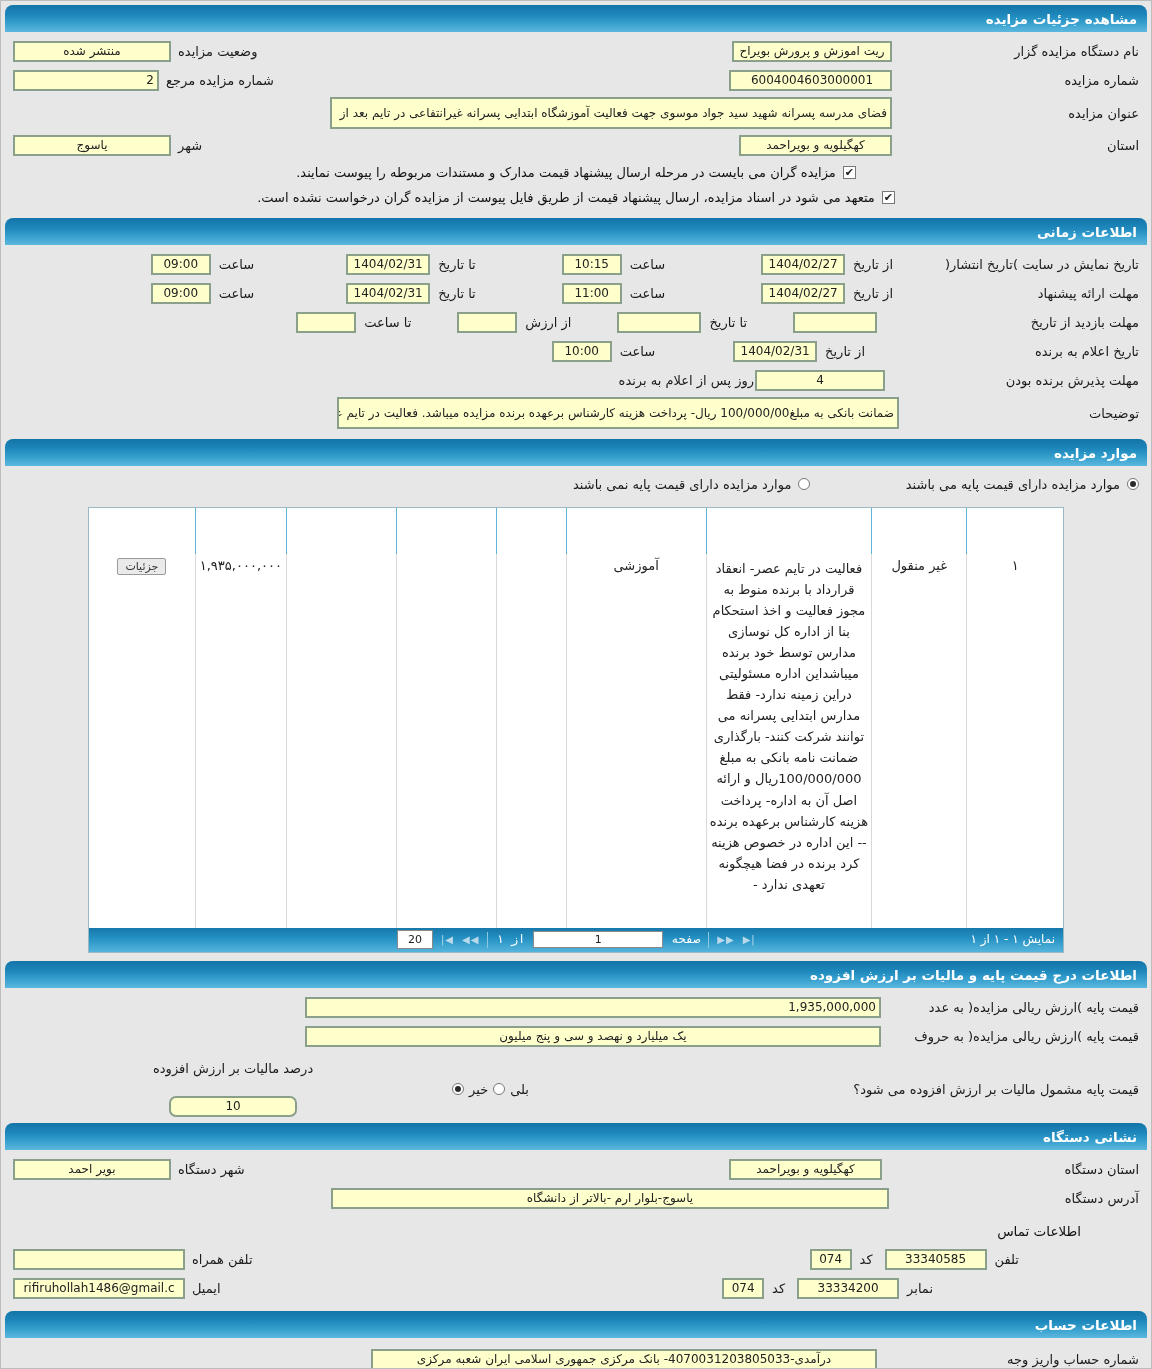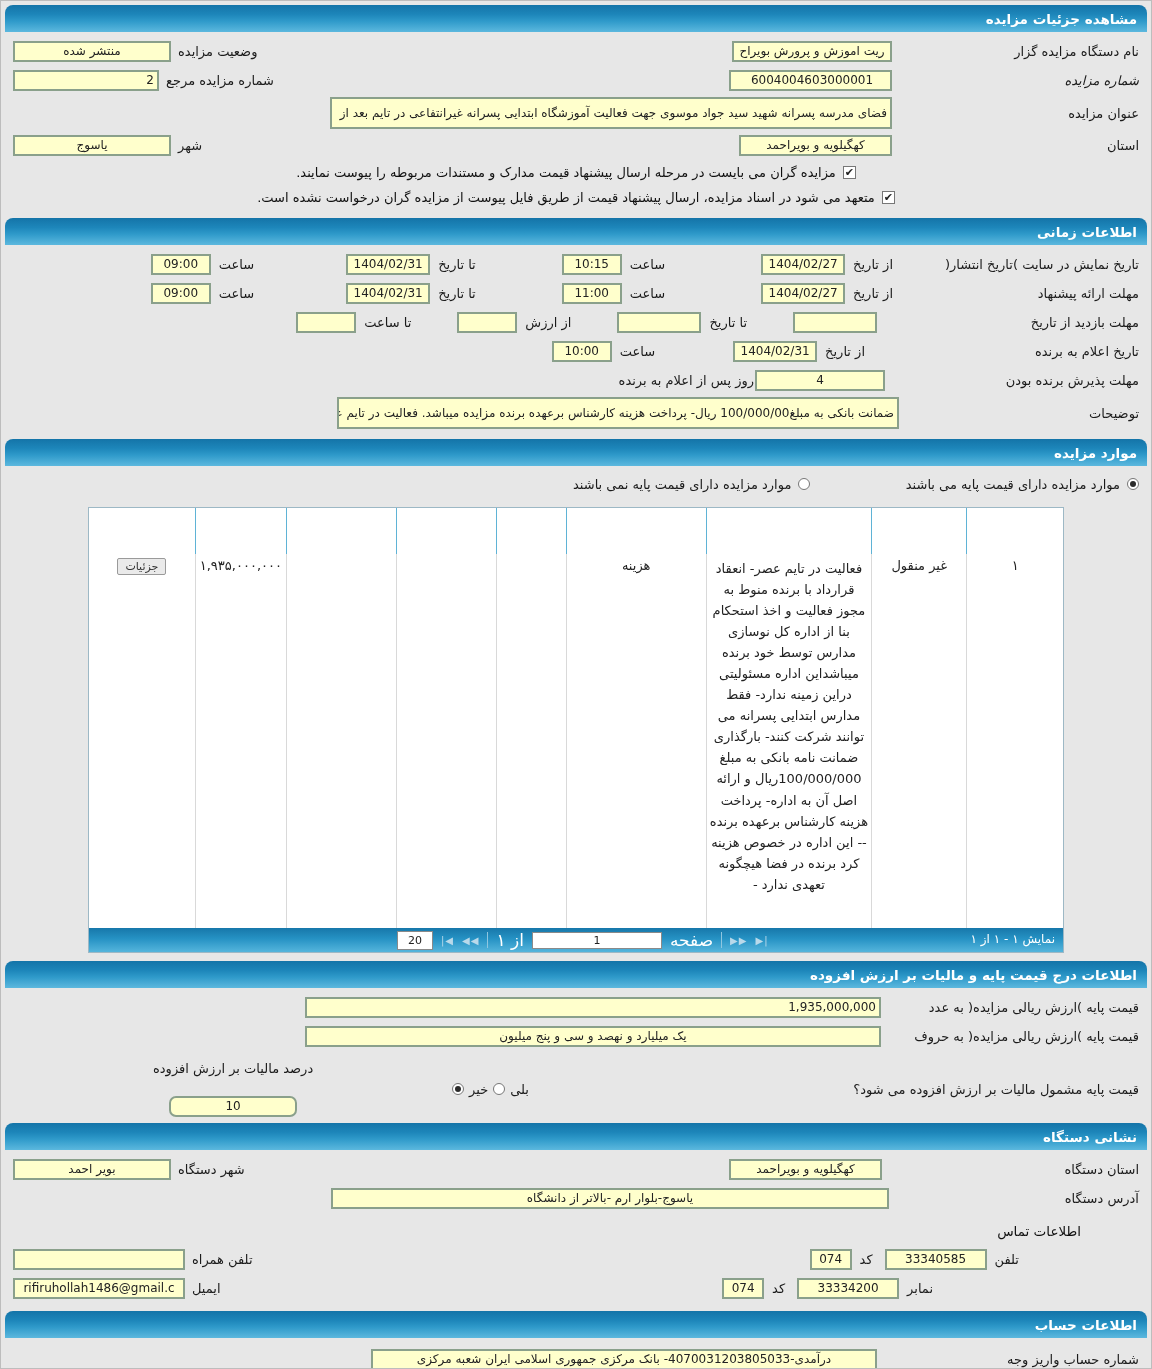--- a/index.html
+++ b/index.html
@@ -41,21 +41,21 @@
   .pager{height:24px;background:linear-gradient(180deg,#1777aa 0%,#2692c4 45%,#55b5dc 100%);
        position:relative;color:#fff;font-size:12px;}
   .pager .showing{position:absolute;right:8px;top:4px;}
   .pager .cluster{position:absolute;left:308px;top:2px;display:flex;align-items:center;gap:8px;direction:ltr;}
   .pgicon{color:#b9d9ea;font-size:10px;letter-spacing:1px;cursor:default;}
   .pgsep{width:1px;height:16px;background:#8fc6e0;}
   .pg-size{width:34px;height:17px;background:#fff;border:1px solid #8a8a8a;color:#222;
        font-size:11px;text-align:center;line-height:17px;}
   .pg-input{width:128px;height:15px;background:#fff;border:1px solid #8a8a8a;color:#222;
        font-size:11px;text-align:center;line-height:15px;}
-  .pgtxt{color:#fff;font-size:17px;}
+  .pgtxt{color:#fff;font-size:12px;font-family:Liberation Mono, monospace;}
   .contact-title{font-size:13.5px;color:#111;padding:10px 70px 6px 0;}
   .stack{display:flex;flex-direction:column;align-items:center;gap:3px;font-size:13px;}
 </style>
 </head>
 <body>
 
 <div class="page">
 
   <div class="bar">مشاهده جزئیات مزایده</div>
   <div class="sec">
@@ -65,21 +65,21 @@
         <span class="fld c" style="width:150px;">ریت اموزش و پرورش بویراح</span>
       </div>
       <span class="spacer"></span>
       <div class="grp">
         <span class="lbl">وضعیت مزایده</span>
         <span class="fld c" style="width:148px;">منتشر شده</span>
       </div>
     </div>
     <div class="frow">
       <div class="grp">
-        <span class="lbl" style="width:240px;font-style:italic;">شماره مزایده</span>
+        <span class="lbl" style="width:240px;">شماره مزایده</span>
         <span class="fld c num" style="width:150px;padding-left:6px;">6004004603000001</span>
       </div>
       <span class="spacer"></span>
       <div class="grp">
         <span class="lbl">شماره مزایده مرجع</span>
         <span class="fld" style="width:136px;">2</span>
       </div>
     </div>
     <div class="frow" style="height:36px;">
       <div class="grp">
@@ -202,21 +202,21 @@
             <th>قیمت واحد</th>
             <th>قیمت کل</th>
             <th>مشاهده</th>
           </tr>
         </thead>
         <tbody>
           <tr>
             <td>۱</td>
             <td>غیر منقول</td>
             <td class="desc-cell" style="white-space:normal;">فعالیت در تایم عصر- انعقاد قرارداد با برنده منوط به مجوز فعالیت و اخذ استحکام بنا از اداره کل نوسازی مدارس توسط خود برنده میباشداین اداره مسئولیتی دراین زمینه ندارد- فقط مدارس ابتدایی پسرانه می توانند شرکت کنند- بارگذاری ضمانت نامه بانکی به مبلغ 100/000/000ریال و ارائه اصل آن به اداره- پرداخت هزینه کارشناس برعهده برنده -- این اداره در خصوص هزینه کرد برنده در فضا هیچگونه تعهدی ندارد -</td>
-            <td>هزینه</td>
+            <td>آموزشی</td>
             <td></td>
             <td></td>
             <td></td>
             <td>۱,۹۳۵,۰۰۰,۰۰۰</td>
             <td><span class="detail-btn">جزئیات</span></td>
           </tr>
         </tbody>
       </table>
       <div class="pager">
         <span class="showing">نمایش ۱ - ۱ از ۱</span>

